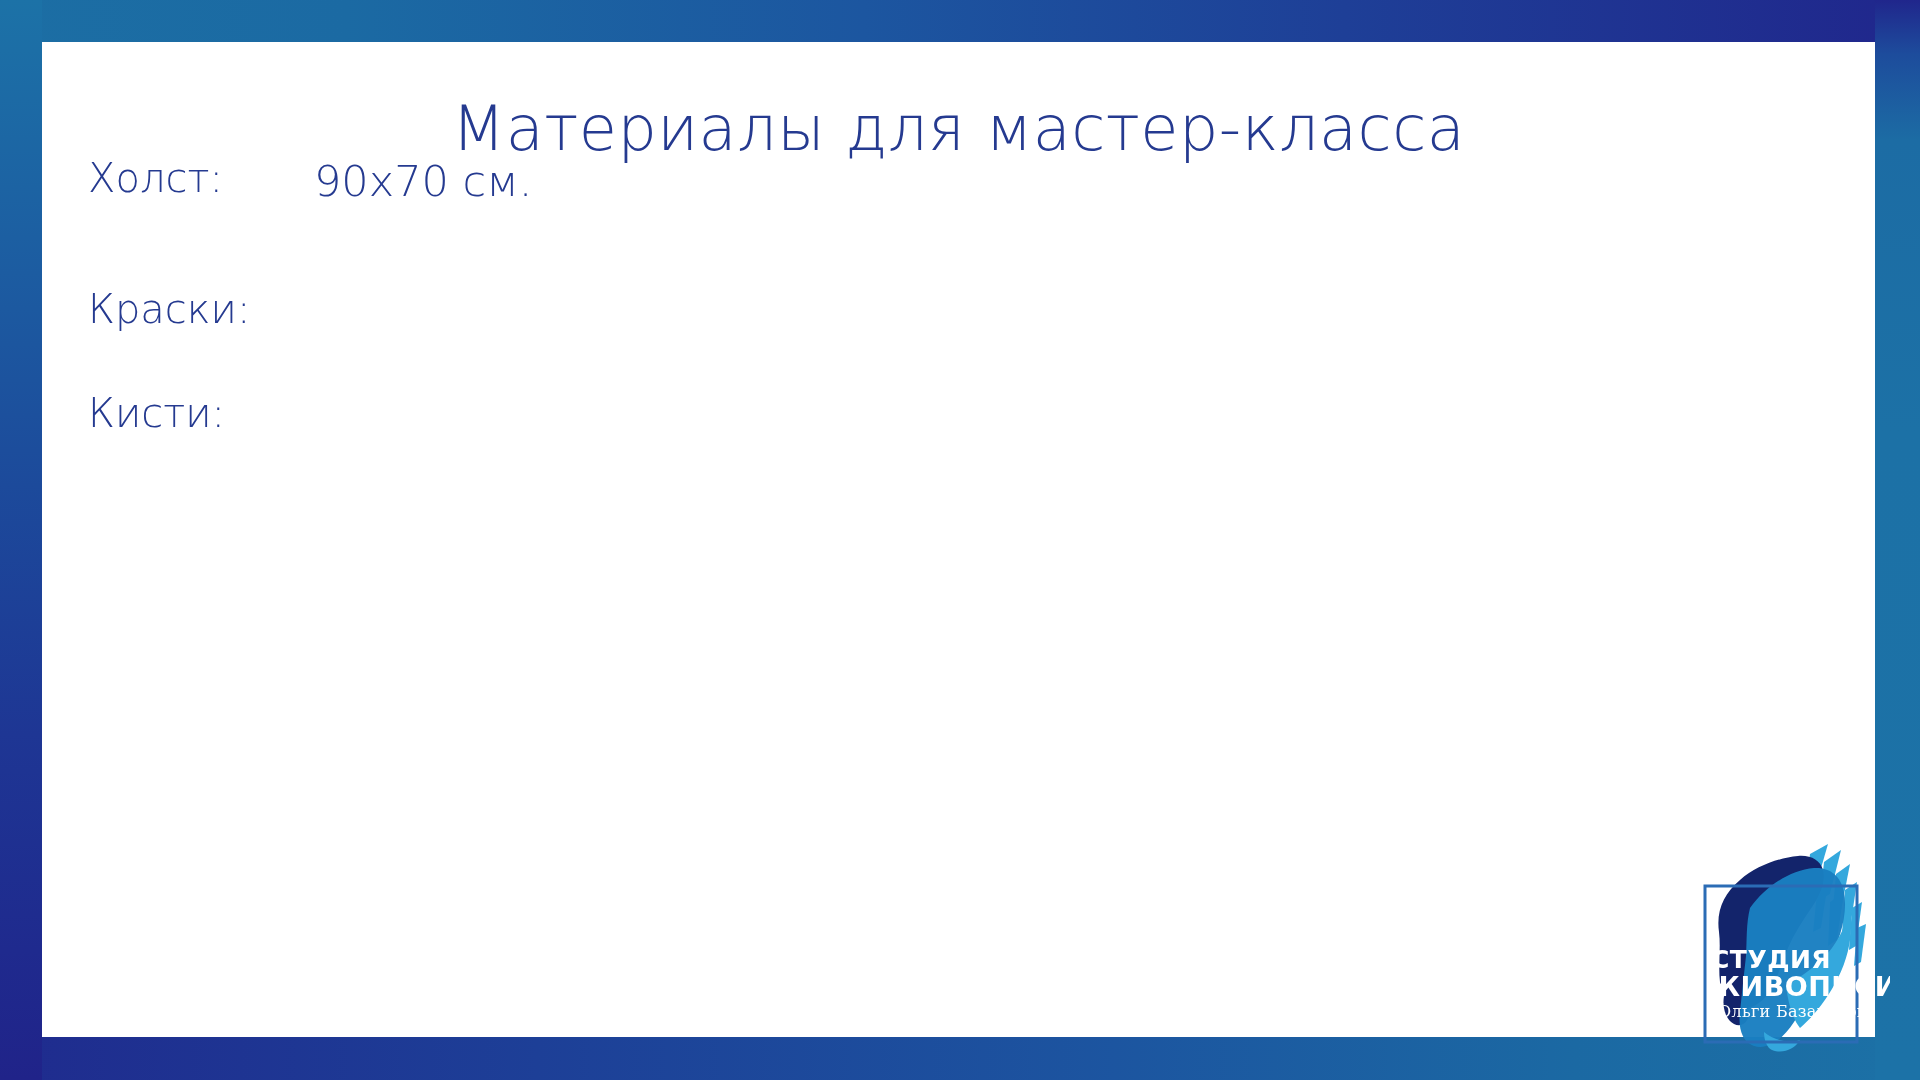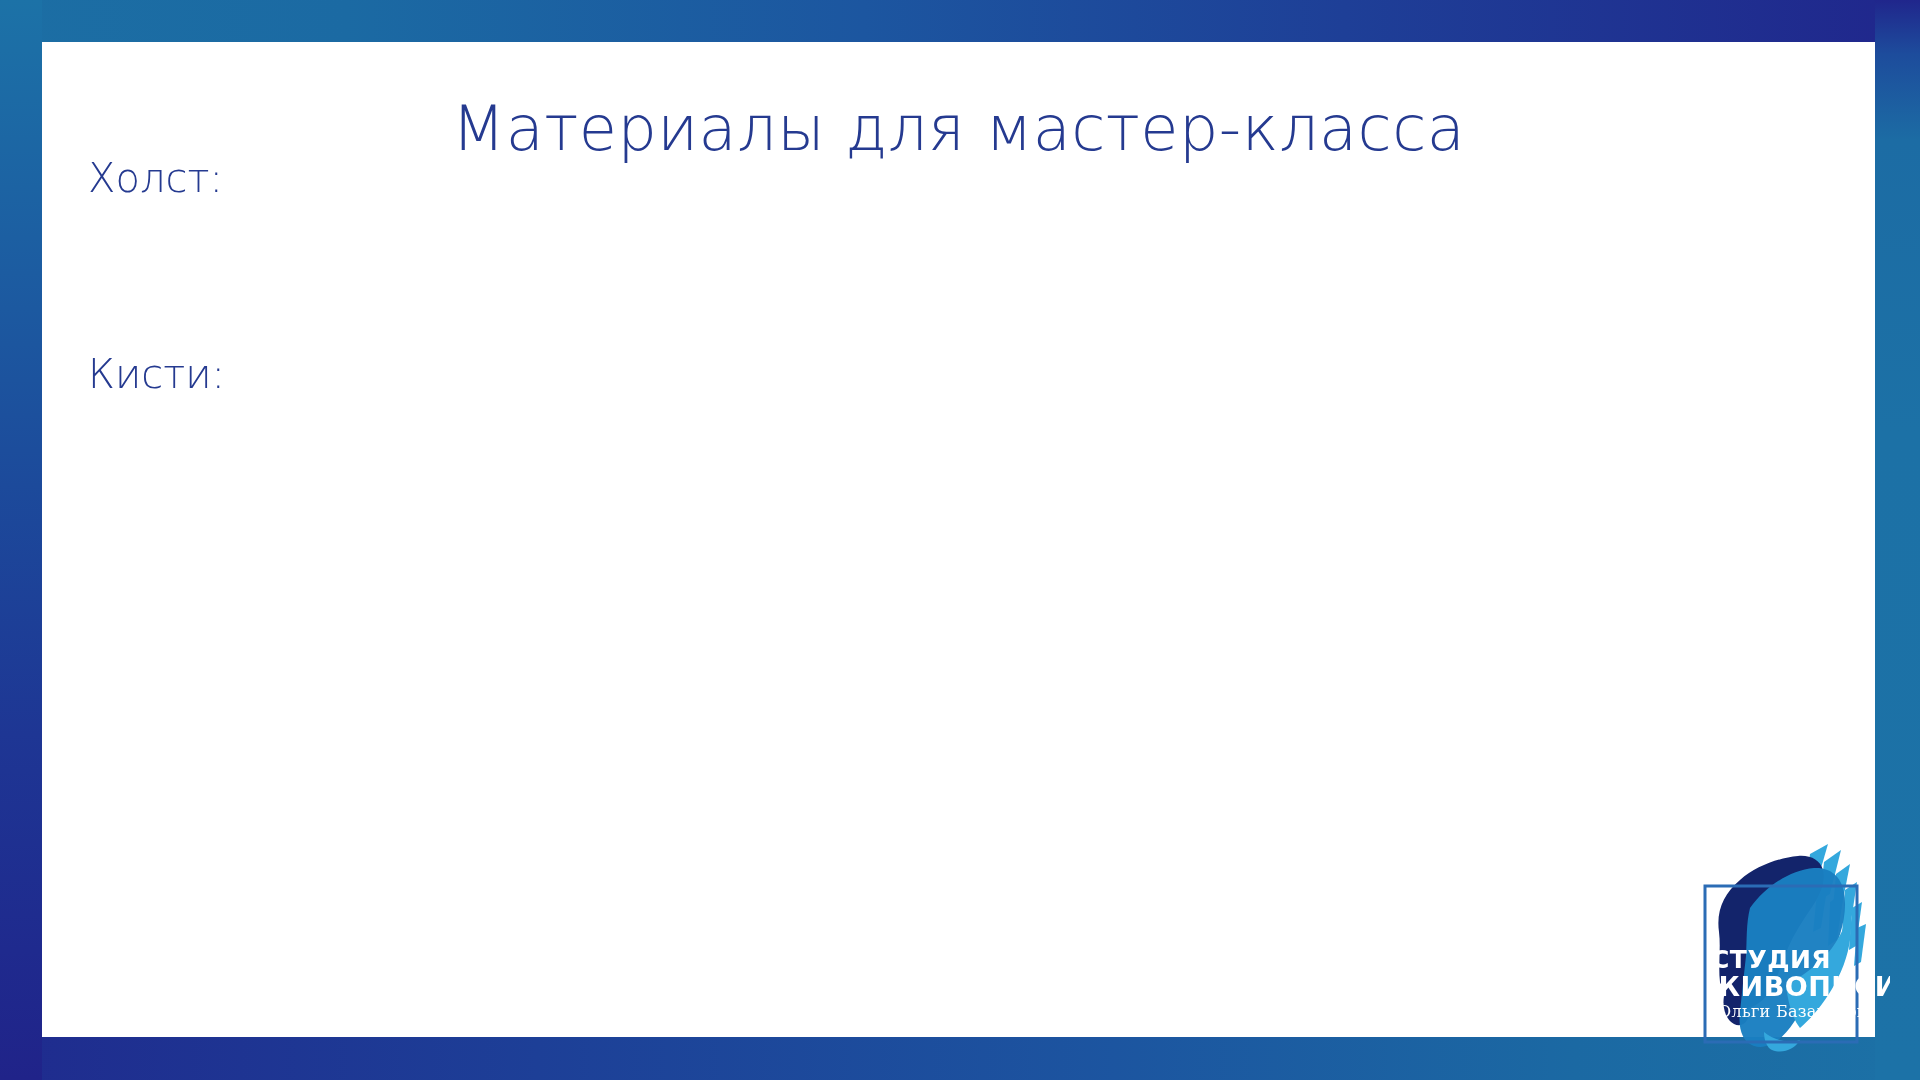--- a/index.html
+++ b/index.html
@@ -99,21 +99,21 @@
     line-height: 56px;
     white-space: nowrap;
   }
   .row-value {
     flex: 1 1 auto;
     font-size: 43px;
     line-height: 63px;
     max-width: 1290px;
   }
 
-  .row-canvas   { margin-bottom: 92px; }
+  .row-canvas   { margin-bottom: 68px; }
   .row-paints   { margin-bottom: 48px; }
   .row-brushes  { margin-bottom: 0; gap: 19px; }
 
   
   .logo {
     position: absolute;
     right: 30px;
     bottom: 22px;
     width: 212px;
     height: 222px;
@@ -132,23 +132,25 @@
   <div class="band band-right"></div>
 
   <div class="panel">
 
     <h1 class="slide-title">Материалы для мастер-класса</h1>
 
     <div class="content">
 
       <div class="row row-canvas">
         <div class="row-label">Холст:</div>
+        <div class="row-value">90x70 см.</div>
       </div>
 
       <div class="row row-paints">
+        <div class="row-label">Краски:</div>
       </div>
 
       <div class="row row-brushes">
         <div class="row-label">Кисти:</div>
       </div>
 
     </div>
   </div>
 
   <div class="logo">

